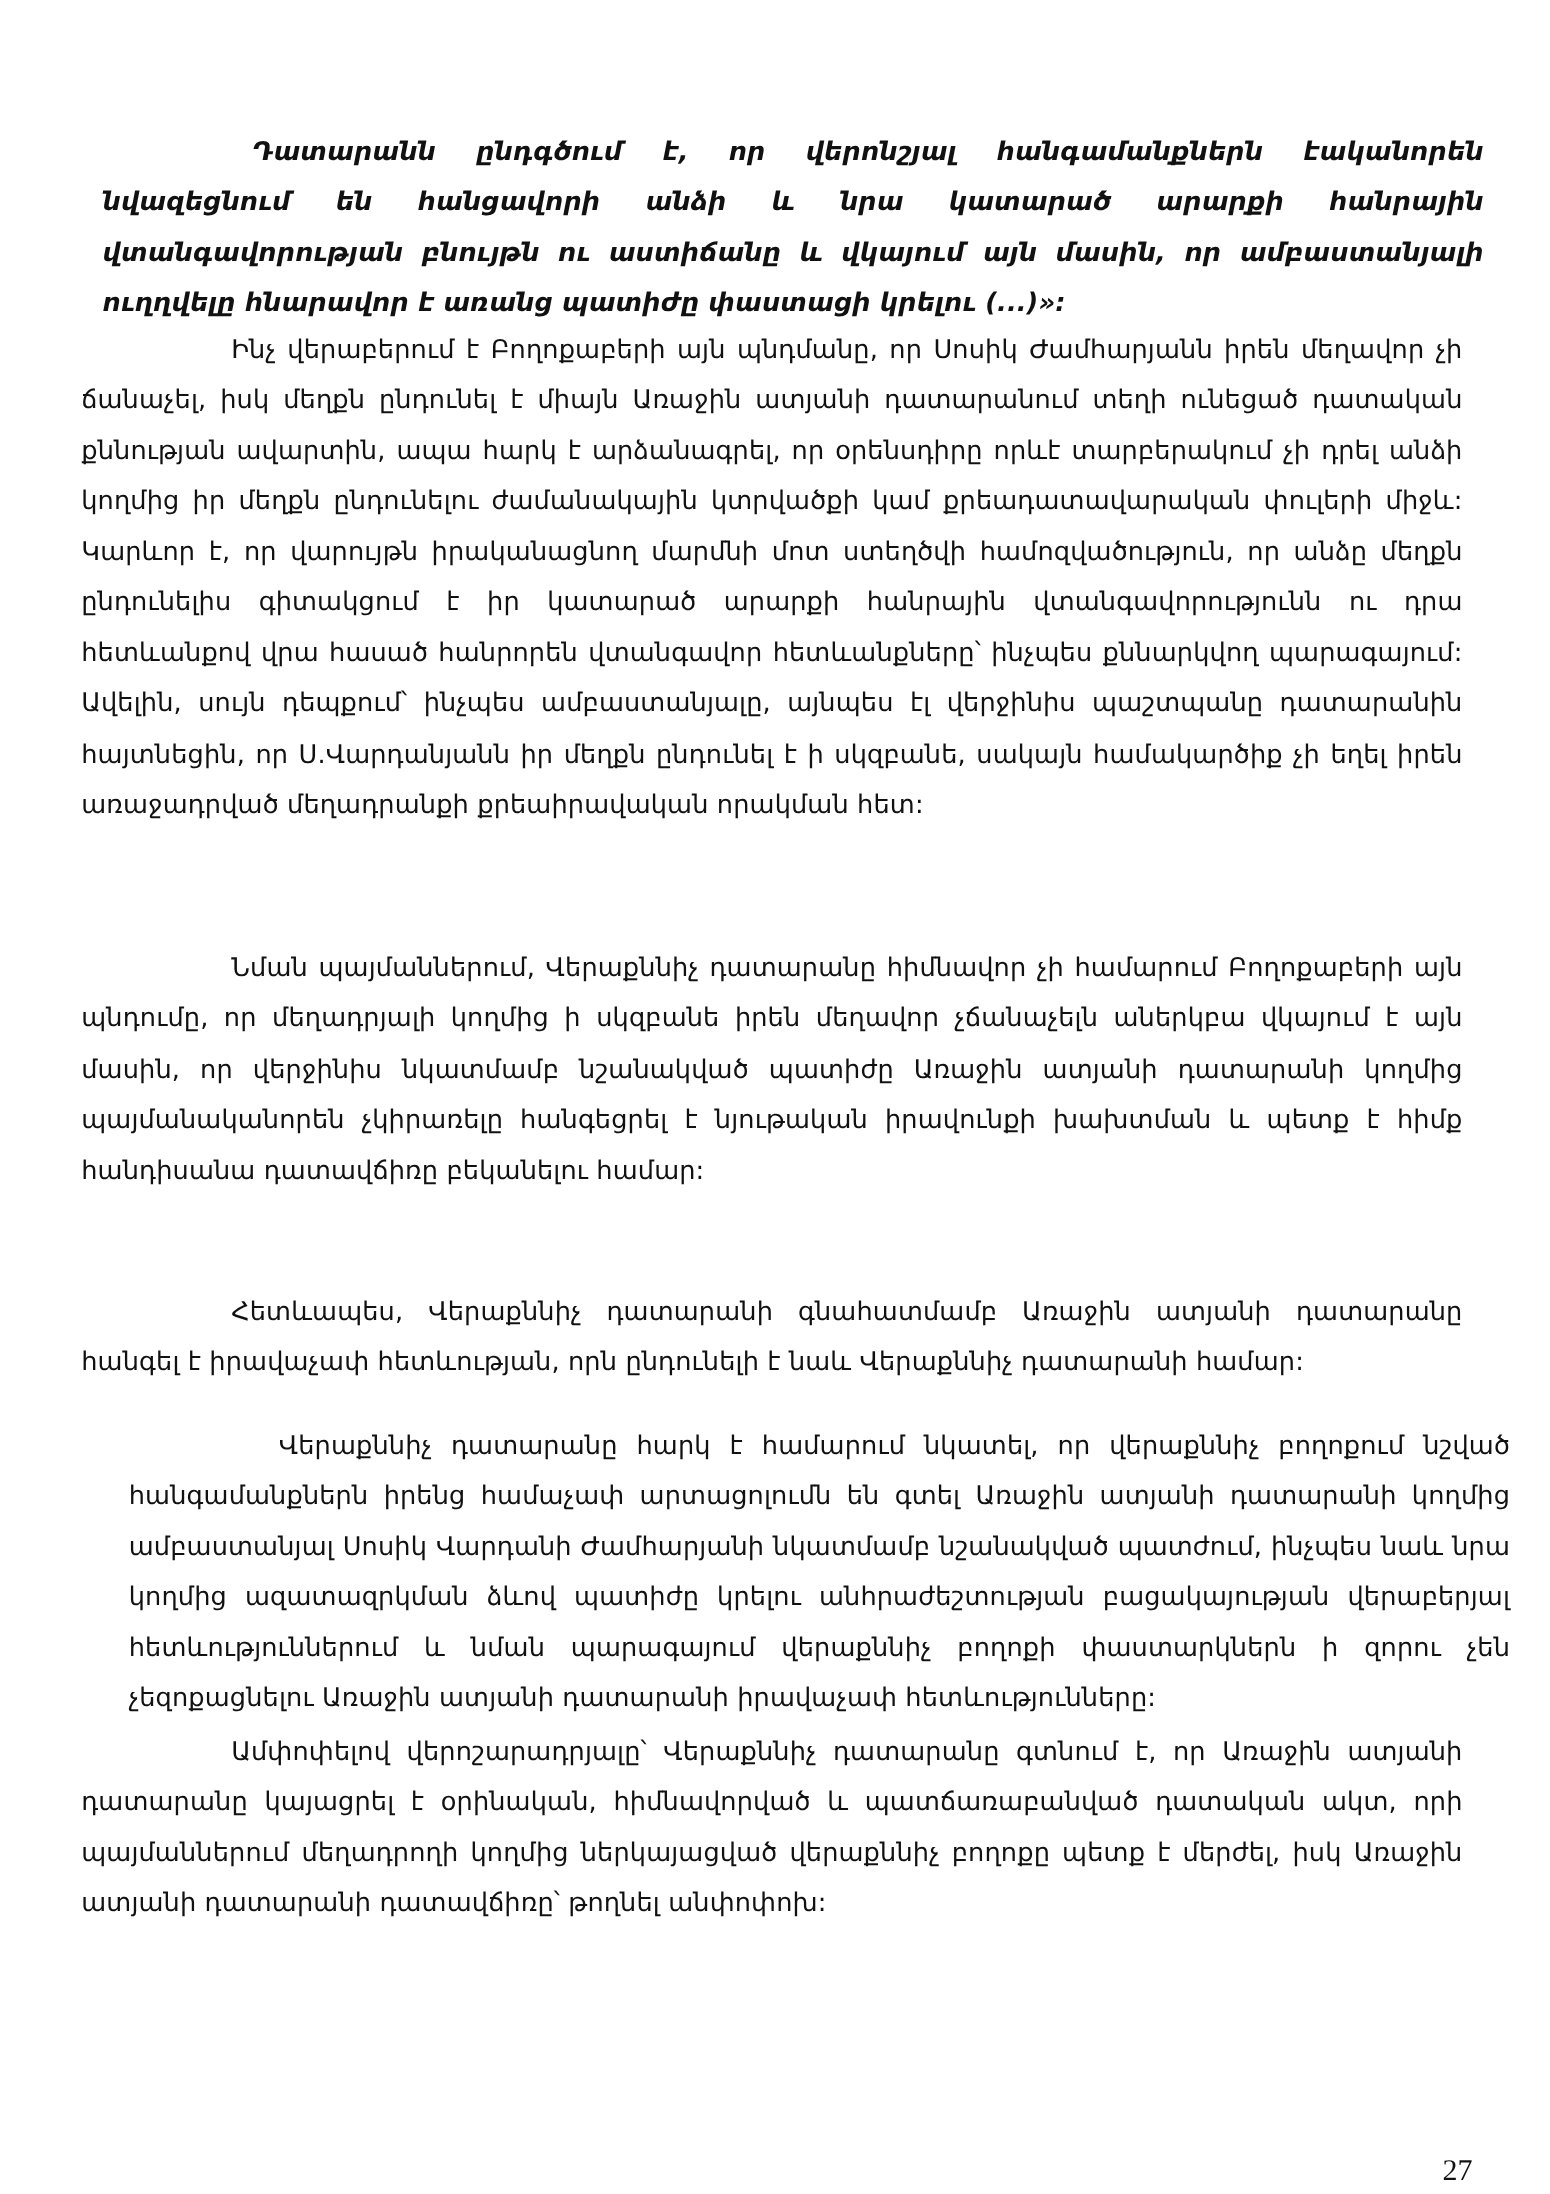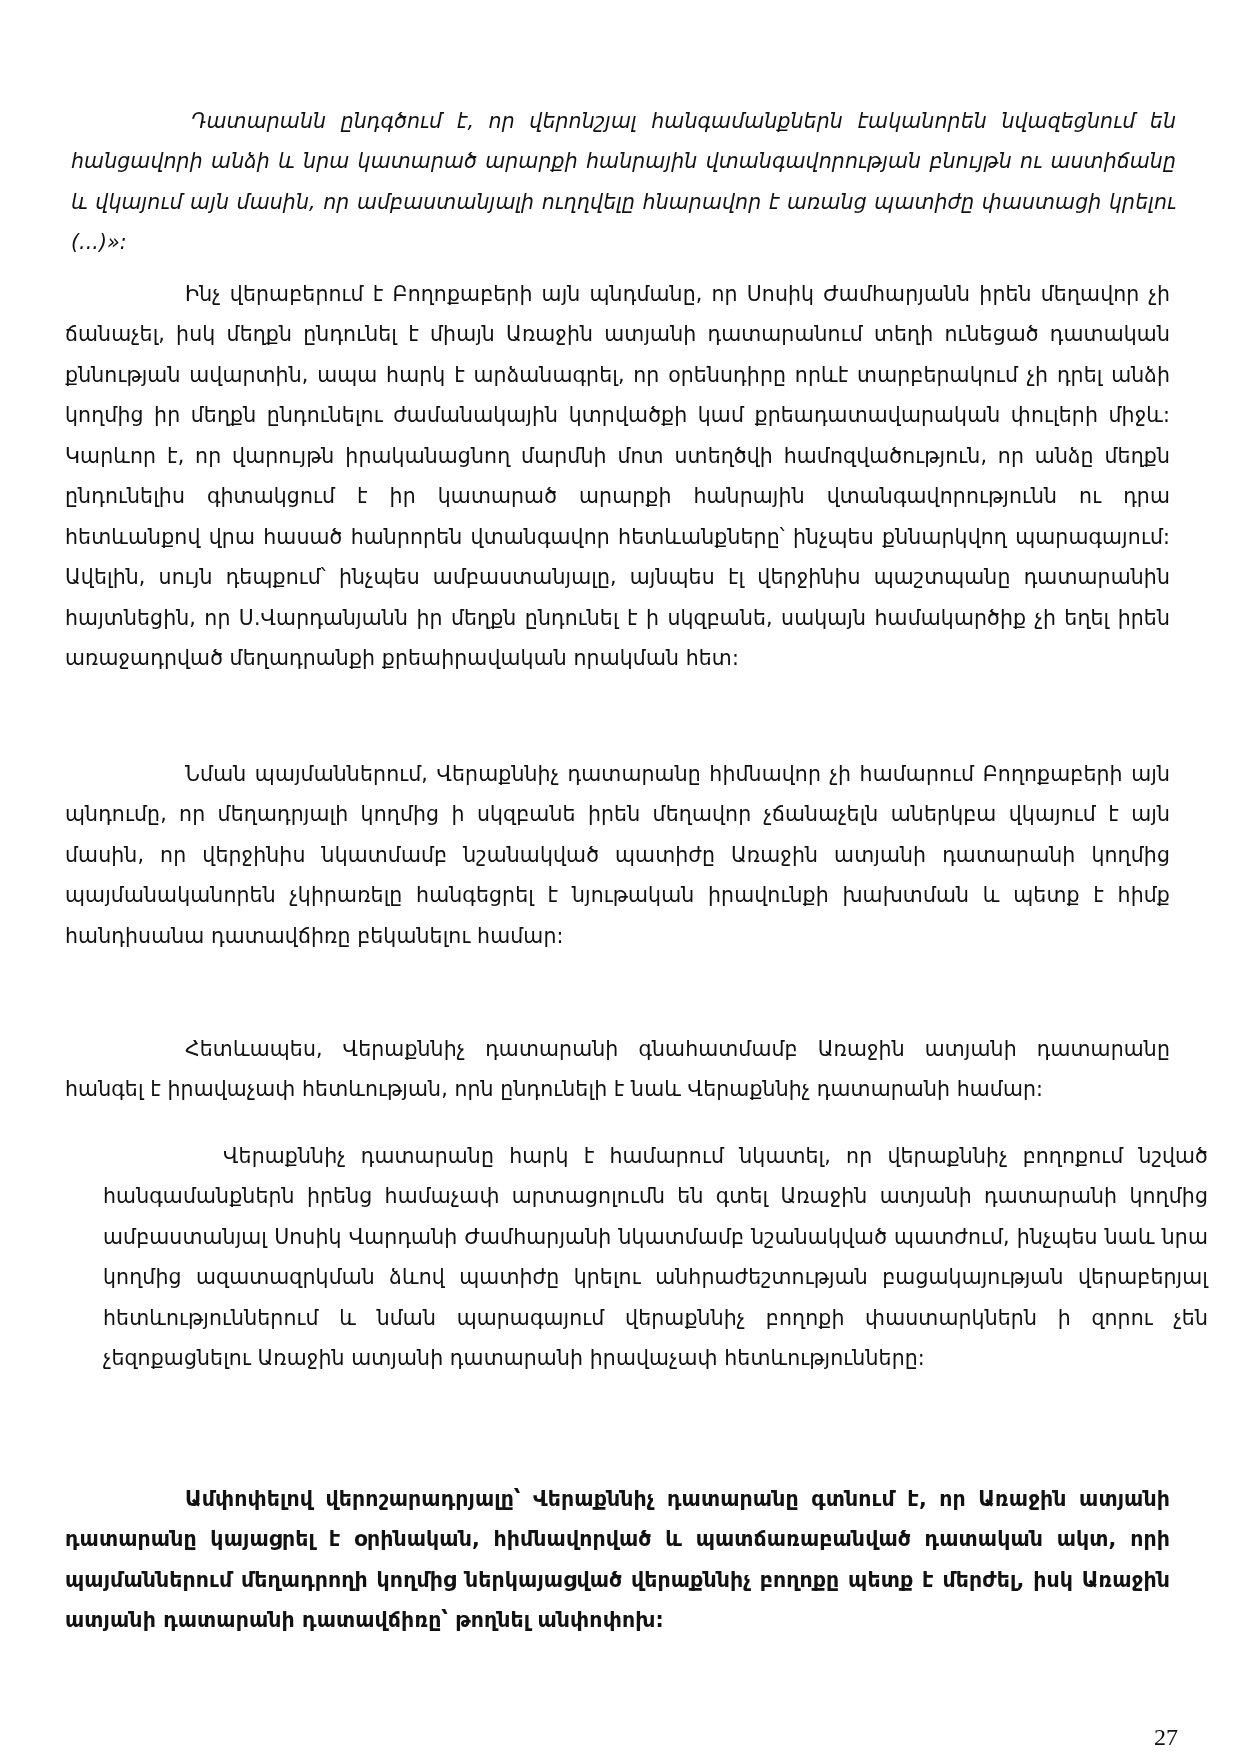--- a/index.html
+++ b/index.html
@@ -10,26 +10,26 @@
   .page { position: absolute; left: 0; top: 0; width: 1240px; height: 1755px; background: #fff; }
   .para {
     position: absolute;
     font-size: 20.5px;
     line-height: 40.5px;
     text-align: justify;
     text-indent: 120px;
     letter-spacing: 0.1px;
   }
   .para.italic { font-style: italic; }
-  #p0 { left: 71px; top: 80px; width: 1105px; }
-  #p1 { left: 65px; top: 253px; width: 1105px; }
+  #p0 { left: 82px; top: 80px; width: 1105px; font-weight: bold; }
+  #p1 { left: 65px; top: 238px; width: 1105px; }
   #p2 { left: 65px; top: 733px; width: 1105px; }
   #p3 { left: 65px; top: 1008px; width: 1105px; }
   #p4 { left: 65px; top: 1115px; width: 1105px; margin-left: 38px; }
-  #p5 { left: 65px; top: 1458px; width: 1105px; font-weight: bold; }
+  #p5 { left: 65px; top: 1360px; width: 1105px; }
   .page-number {
     position: absolute; right: 62px; top: 1724px;
     font-family: "Liberation Serif", serif; font-size: 24px; color: #111;
   }
 </style>
 </head>
 <body>
 
 <div class="page">
   <p class="para italic" id="p0">Դատարանն ընդգծում է, որ վերոնշյալ հանգամանքներն էականորեն նվազեցնում են հանցավորի անձի և նրա կատարած արարքի հանրային վտանգավորության բնույթն ու աստիճանը և վկայում այն մասին, որ ամբաստանյալի ուղղվելը հնարավոր է առանց պատիժը փաստացի կրելու (...)»:</p>

